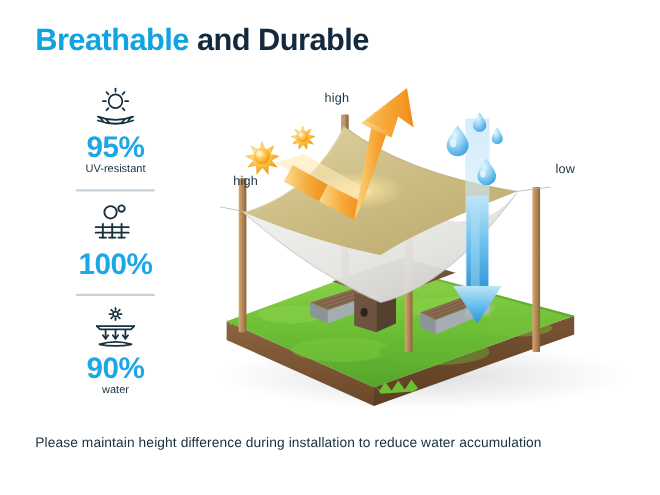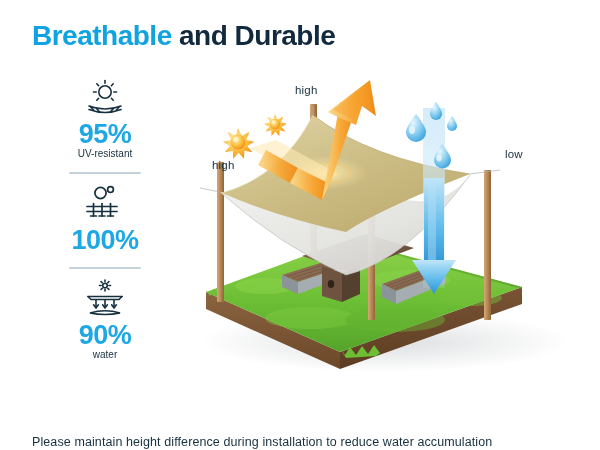--- a/index.html
+++ b/index.html
@@ -28,21 +28,21 @@
     margin-top:2px;letter-spacing:-0.5px;
   }
   .stat-label{font-size:10px;color:#17303F;line-height:1.2;margin-top:0px;}
   .divider{
     width:72px;height:2px;background:#C3D2DA;margin:12px auto 10px auto;border-radius:1px;
   }
 
   
   .caption{
     position:absolute;left:32px;top:395px;
-    font-size:12.5px;color:#17303F;white-space:nowrap;letter-spacing:0.1px;margin-top:40px;
+    font-size:12.5px;color:#17303F;white-space:nowrap;letter-spacing:0.1px;
   }
 
   
   .illo{position:absolute;left:170px;top:70px;width:420px;height:310px;}
   .illo svg{display:block;}
   .lab{
     position:absolute;font-size:11.5px;font-weight:normal;color:#17303F;
     white-space:nowrap;letter-spacing:0.2px;
   }
   .lab-high-left{left:42px;top:89px;}

